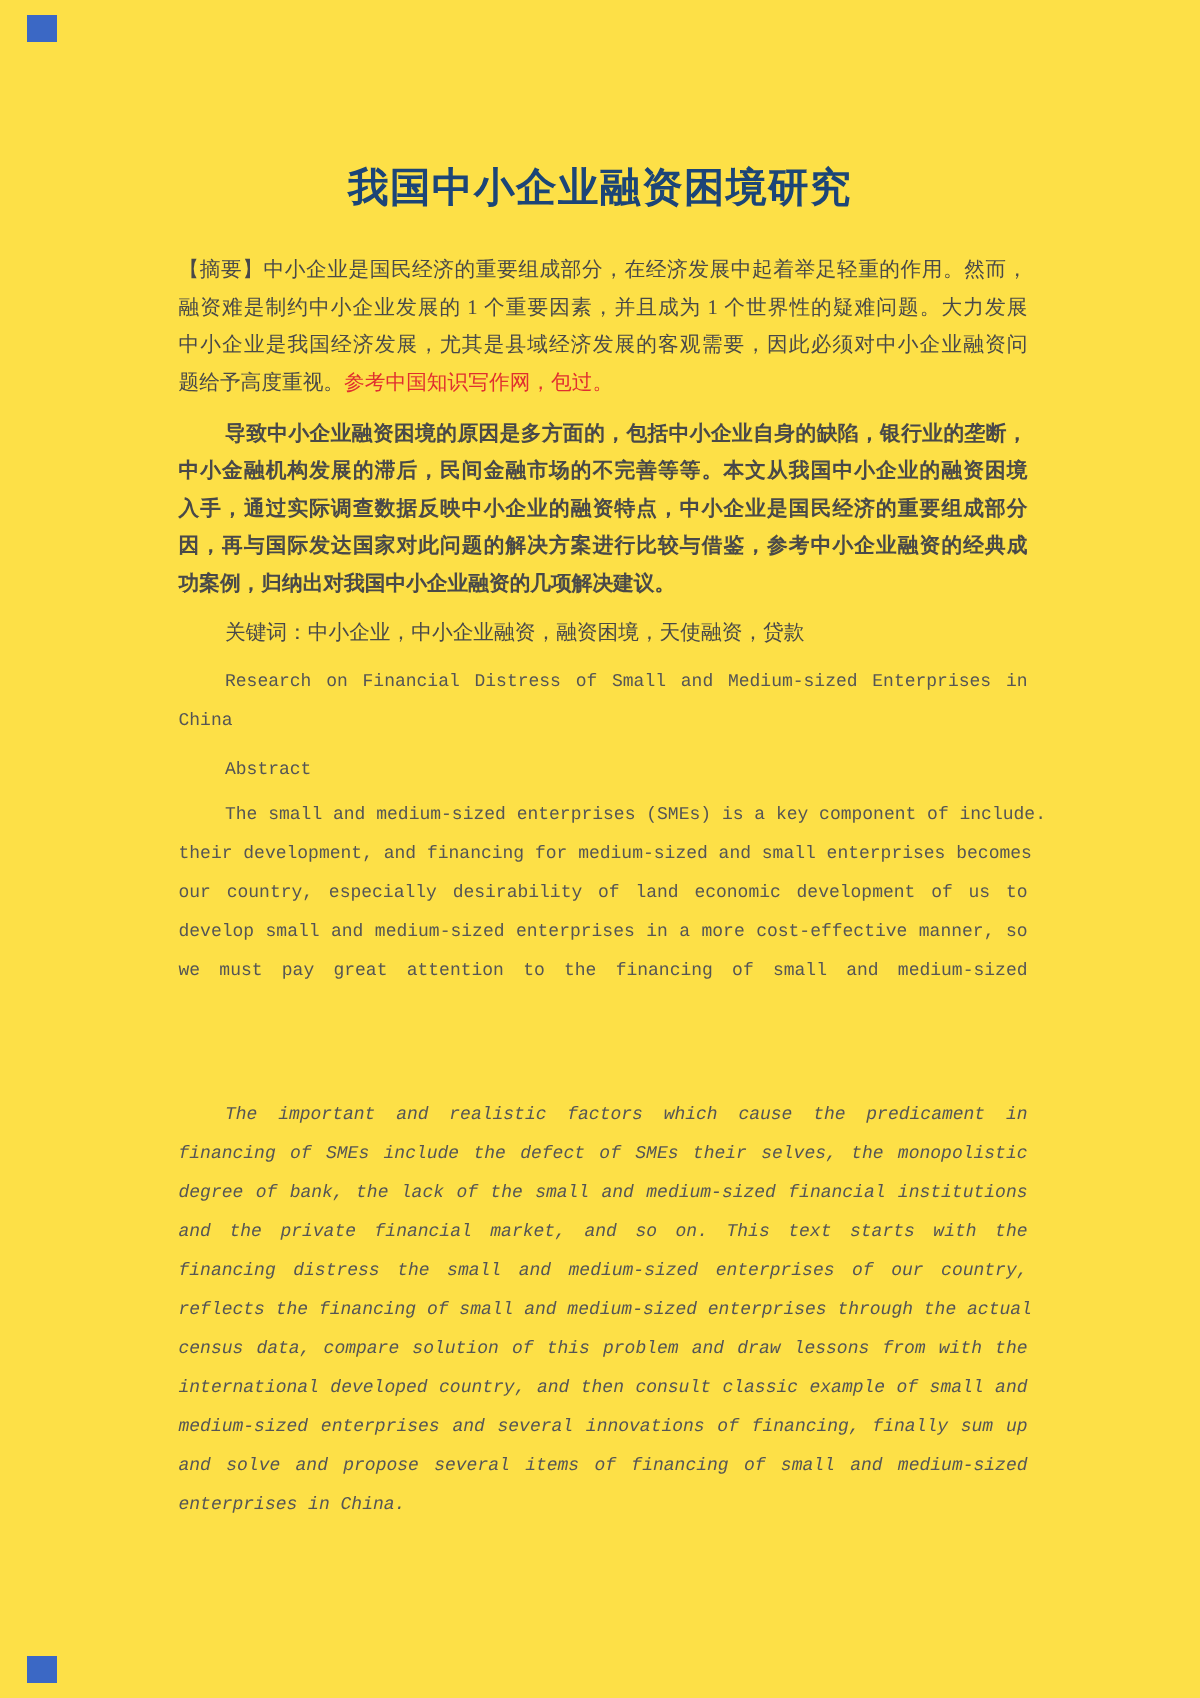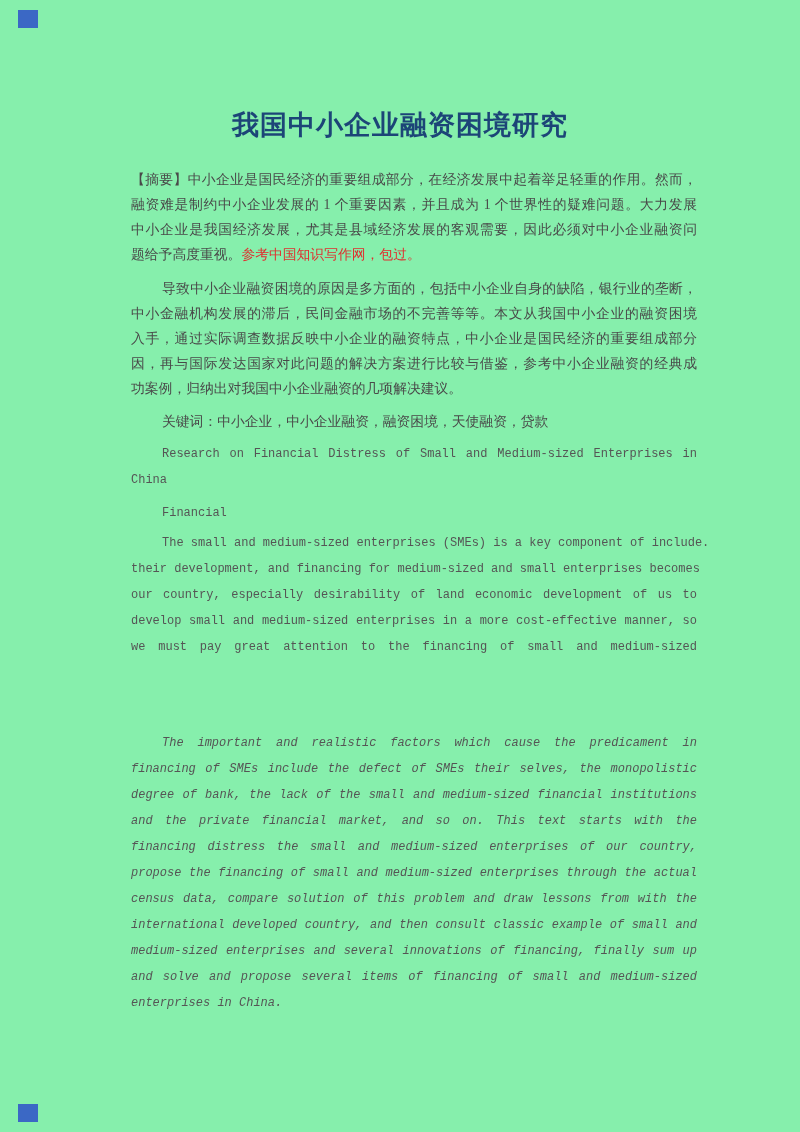--- a/index.html
+++ b/index.html
@@ -1,24 +1,24 @@
 <!DOCTYPE html>
 <html><head>
 <meta charset="utf-8">
 <style>
   html,body{margin:0;padding:0;background:#ffffff;}
-  #page{position:relative;width:800px;height:1132px;background:#86efac;overflow:hidden;
+  #page{position:relative;width:800px;height:1132px;background:#fde047;overflow:hidden;
         font-family:"Liberation Sans",sans-serif;}
   .marker{position:absolute;width:20px;height:18px;}
   #marker-top{left:18px;top:10px;}
   #marker-bottom{left:18px;top:1104px;}
   #doc-title{position:absolute;top:109px;left:0;width:800px;text-align:center;
              font-family:"Liberation Sans",sans-serif;font-weight:700;font-size:27px;
              letter-spacing:1px;line-height:32px;}
-  #doc-body{position:absolute;left:119px;top:0;width:566px;height:1132px;margin-left:12px;}
+  #doc-body{position:absolute;left:119px;top:0;width:566px;height:1132px;}
   .para{position:absolute;left:0;width:566px;}
   .line{text-align:justify;text-align-last:justify;white-space:nowrap;}
   .cjk .line{line-height:25px;height:25px;}
   .en  .line{line-height:26px;height:26px;}
   .cjk{font-family:"Liberation Serif",serif;font-size:13.8px;color:#494949;}
   .en{font-family:"Liberation Mono",monospace;font-size:12px;color:#555555;}
   .line.indent{padding-left:31px;}
   .line.last{text-align-last:left;}
 </style>
 </head>
@@ -28,51 +28,51 @@
   <div id="marker-top" class="marker" style="background: rgb(59, 104, 197);"></div>
   <div id="marker-bottom" class="marker" style="background: rgb(59, 104, 197);"></div>
   <div id="doc-title" style="color: rgb(28, 69, 119);">我国中小企业融资困境研究</div>
   <div id="doc-body">
       <div class="para cjk" style="top: 167px;">
         <div class="line"><span>【摘要】中小企业是国民经济的重要组成部分，在经济发展中起着举足轻重的作用。然而，</span></div>
         <div class="line"><span>融资难是制约中小企业发展的 1 个重要因素，并且成为 1 个世界性的疑难问题。大力发展</span></div>
         <div class="line"><span>中小企业是我国经济发展，尤其是县域经济发展的客观需要，因此必须对中小企业融资问</span></div>
         <div class="line last"><span>题给予高度重视。</span><span style="color: rgb(224, 47, 47);">参考中国知识写作网，包过。</span></div>
       </div>
-      <div class="para cjk" style="top: 276px;">
+      <div class="para cjk" style="top: 276px; font-weight: bold;">
         <div class="line indent"><span>导致中小企业融资困境的原因是多方面的，包括中小企业自身的缺陷，银行业的垄断，</span></div>
         <div class="line"><span>中小金融机构发展的滞后，民间金融市场的不完善等等。本文从我国中小企业的融资困境</span></div>
         <div class="line"><span>入手，通过实际调查数据反映中小企业的融资特点，中小企业是国民经济的重要组成部分</span></div>
         <div class="line"><span>因，再与国际发达国家对此问题的解决方案进行比较与借鉴，参考中小企业融资的经典成</span></div>
         <div class="line last"><span>功案例，归纳出对我国中小企业融资的几项解决建议。</span></div>
       </div>
       <div class="para cjk" style="top: 409px;">
         <div class="line last indent"><span>关键词：中小企业，中小企业融资，融资困境，天使融资，贷款</span></div>
       </div>
       <div class="para en" style="top: 441px;">
         <div class="line indent"><span>Research on Financial Distress of Small and Medium-sized Enterprises in</span></div>
         <div class="line last"><span>China</span></div>
       </div>
       <div class="para en" style="top: 500px;">
-        <div class="line last indent"><span>Financial</span></div>
+        <div class="line last indent"><span>Abstract</span></div>
       </div>
       <div class="para en" style="top: 530px;">
         <div class="line indent"><span>The small and medium-sized enterprises (SMEs) is a key component of include.</span></div>
         <div class="line"><span>their development, and financing for medium-sized and small enterprises becomes</span></div>
         <div class="line"><span>our country, especially desirability of land economic development of us to</span></div>
         <div class="line"><span>develop small and medium-sized enterprises in a more cost-effective manner, so</span></div>
         <div class="line"><span>we must pay great attention to the financing of small and medium-sized</span></div>
       </div>
       <div class="para en" style="top: 730px; font-style: italic;">
         <div class="line indent"><span>The important and realistic factors which cause the predicament in</span></div>
         <div class="line"><span>financing of SMEs include the defect of SMEs their selves, the monopolistic</span></div>
         <div class="line"><span>degree of bank, the lack of the small and medium-sized financial institutions</span></div>
         <div class="line"><span>and the private financial market, and so on. This text starts with the</span></div>
         <div class="line"><span>financing distress the small and medium-sized enterprises of our country,</span></div>
-        <div class="line"><span>propose the financing of small and medium-sized enterprises through the actual</span></div>
+        <div class="line"><span>reflects the financing of small and medium-sized enterprises through the actual</span></div>
         <div class="line"><span>census data, compare solution of this problem and draw lessons from with the</span></div>
         <div class="line"><span>international developed country, and then consult classic example of small and</span></div>
         <div class="line"><span>medium-sized enterprises and several innovations of financing, finally sum up</span></div>
         <div class="line"><span>and solve and propose several items of financing of small and medium-sized</span></div>
         <div class="line last"><span>enterprises in China.</span></div>
       </div>
     </div>
 </div>
 
 </body></html>

